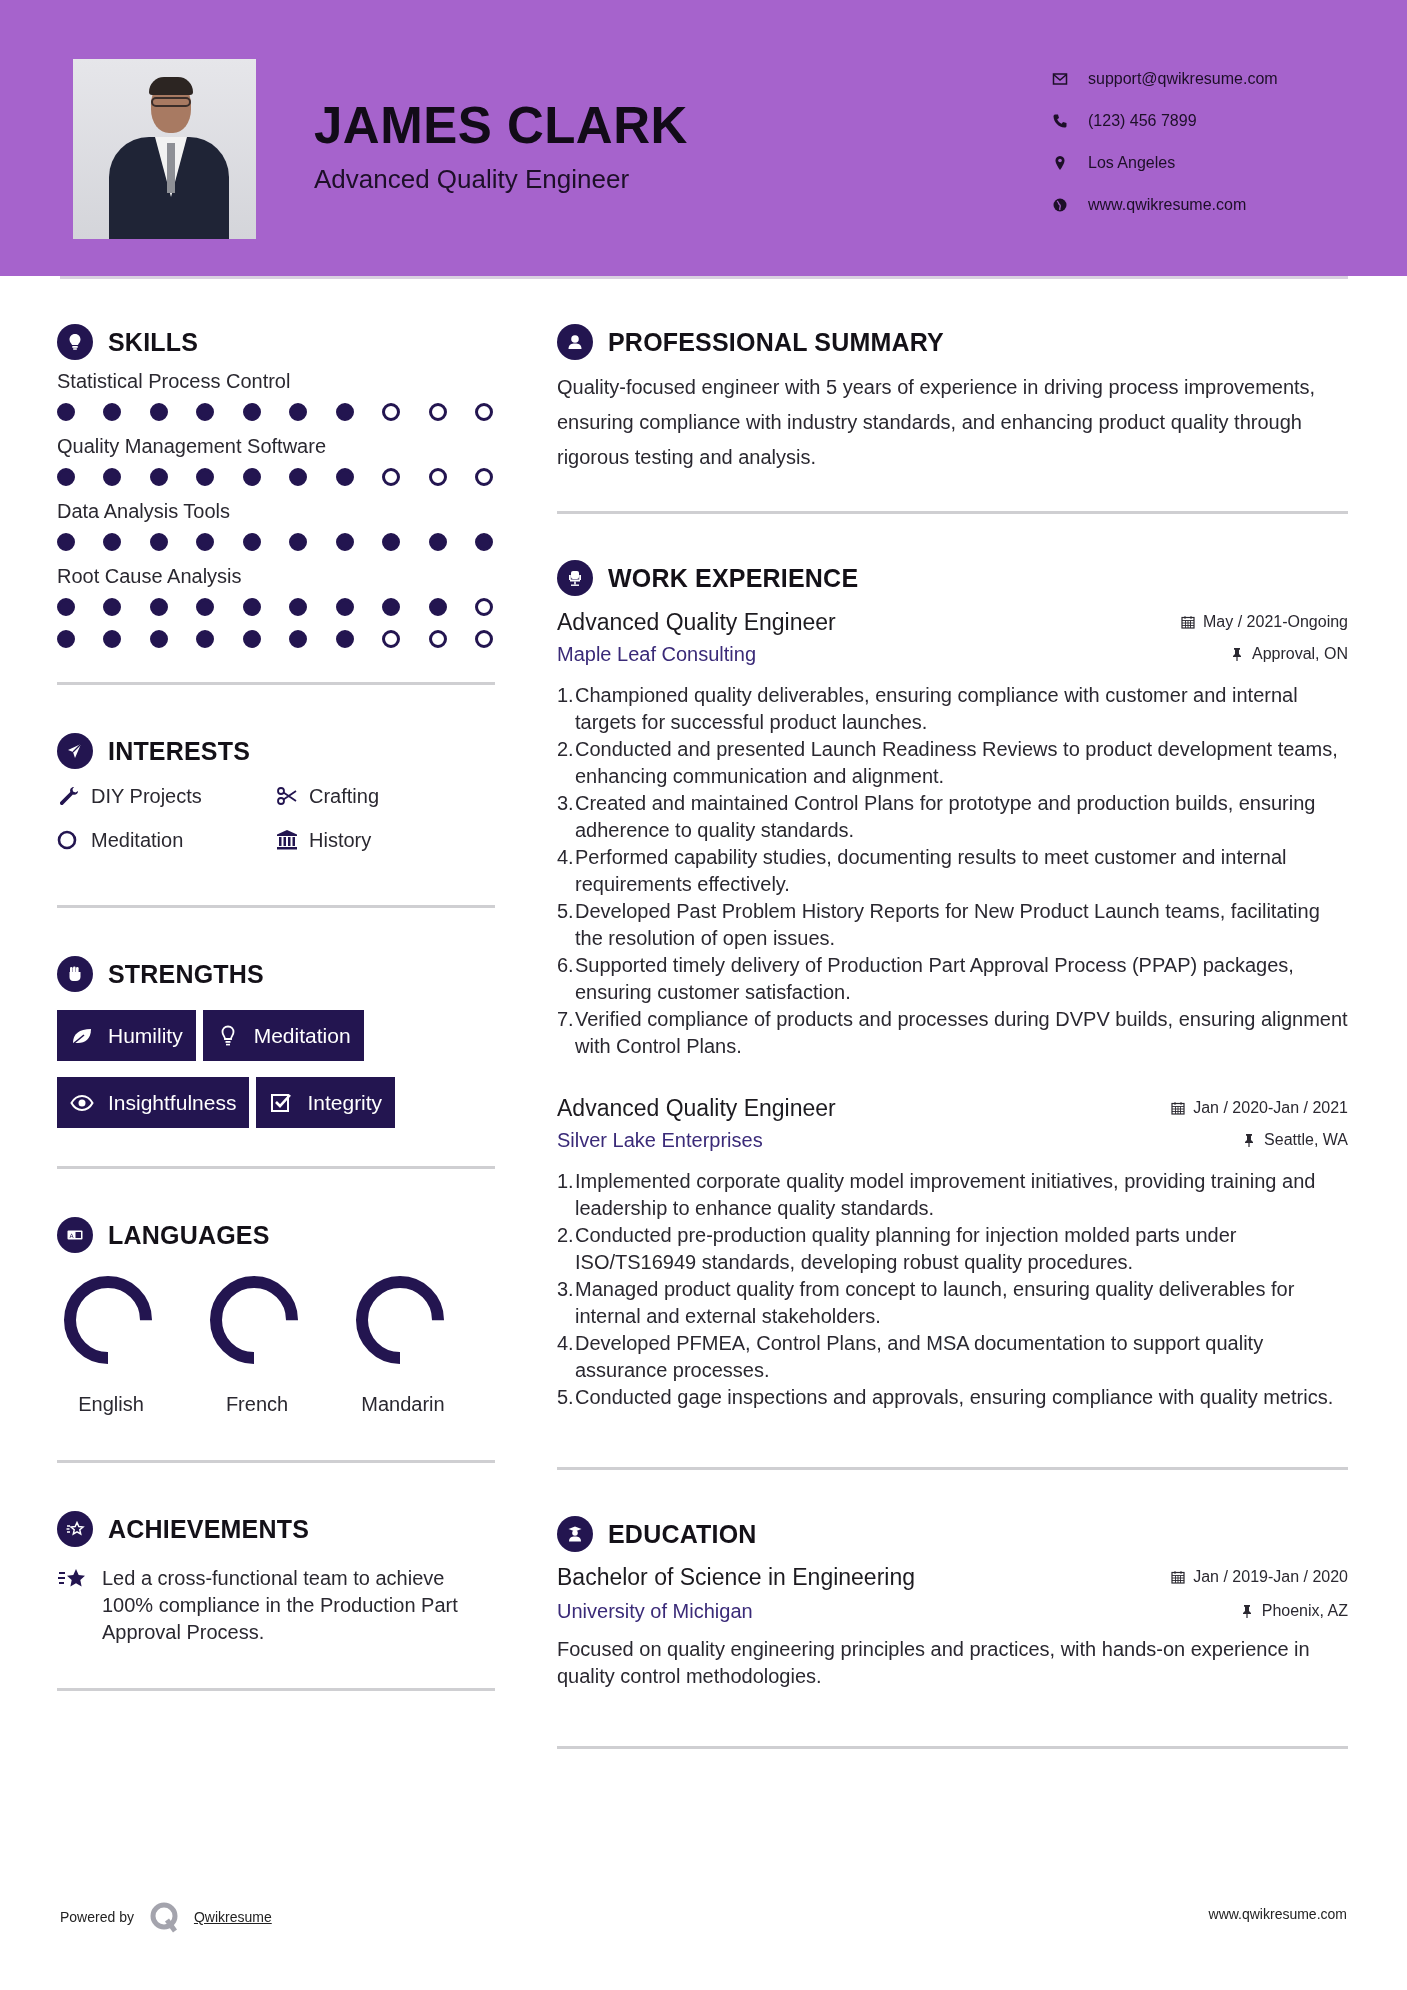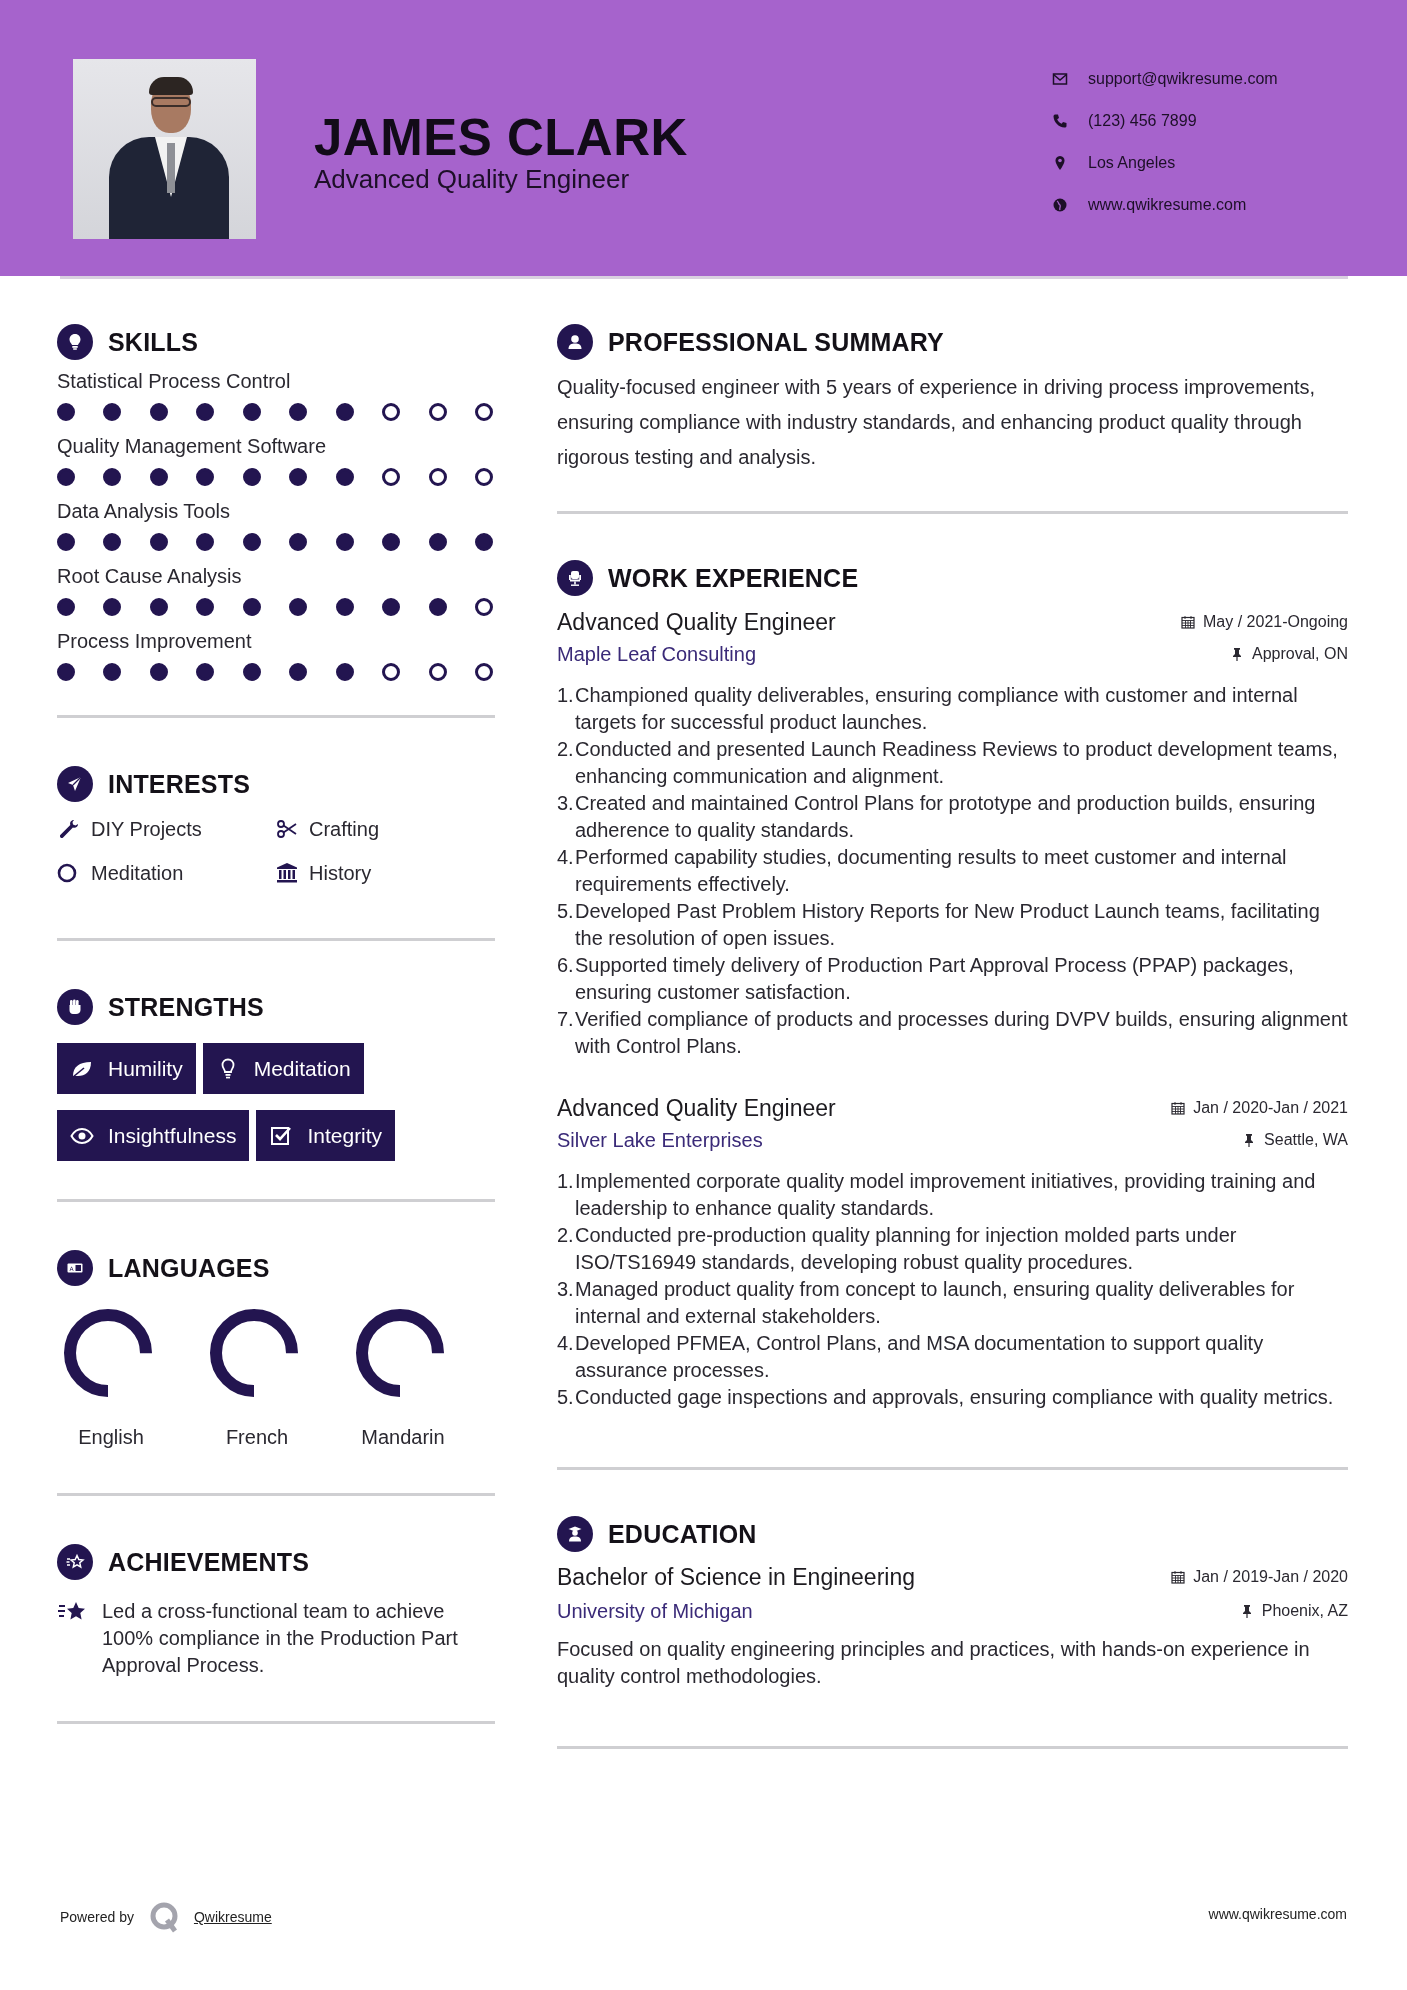--- a/index.html
+++ b/index.html
@@ -6,21 +6,21 @@
   body { width: 1407px; height: 1990px; background: #ffffff; font-family: "Liberation Sans", sans-serif; color: #1d1b20; position: relative; overflow: hidden; }
   .header { position: absolute; left: 0; top: 0; width: 1407px; height: 276px; background: #a663cc; }
   .header-line { position: absolute; left: 60px; top: 276px; width: 1288px; height: 3px; background: #d9d0e0; }
   .photo { position: absolute; left: 73px; top: 59px; width: 183px; height: 180px; background: linear-gradient(180deg,#e6e6ea 0%,#d4d5da 100%); overflow: hidden; }
   .photo .head { position: absolute; left: 78px; top: 22px; width: 40px; height: 52px; background: #a87a62; border-radius: 45% 45% 45% 45%; }
   .photo .hair { position: absolute; left: 76px; top: 18px; width: 44px; height: 18px; background: #2c2522; border-radius: 20px 20px 4px 4px; }
   .photo .glasses { position: absolute; left: 78px; top: 38px; width: 40px; height: 10px; border: 2px solid #3b2e2a; border-radius: 6px; }
   .photo .body { position: absolute; left: 36px; top: 78px; width: 120px; height: 110px; background: #1f2436; border-radius: 40px 40px 0 0; }
   .photo .shirt { position: absolute; left: 82px; top: 78px; width: 32px; height: 60px; background: #f2f2f2; clip-path: polygon(0 0,100% 0,50% 100%); }
   .photo .tie { position: absolute; left: 94px; top: 84px; width: 8px; height: 50px; background: #8e9096; }
-  .name { position: absolute; left: 314px; top: 108px; font-size: 51px; font-weight: 700; color: #120b18; letter-spacing: 0.5px; }
+  .name { position: absolute; left: 314px; top: 96px; font-size: 51px; font-weight: 700; color: #120b18; letter-spacing: 0.5px; }
   .title { position: absolute; left: 314px; top: 164px; font-size: 26px; color: #1d0f28; }
   .contacts { position: absolute; left: 1050px; top: 58px; }
   .contact { display: flex; align-items: center; height: 42px; font-size: 16px; color: #1d0f28; }
   .contact .ic { width: 38px; display: flex; justify-content: flex-start; padding-left: 2px; }
   .contact svg { width: 16px; height: 16px; }
 
   .col-left { position: absolute; left: 57px; top: 320px; width: 438px; }
   .col-right { position: absolute; left: 557px; top: 320px; width: 791px; }
   .sec-head { display: flex; align-items: center; height: 44px; }
   .sec-icon { width: 36px; height: 36px; border-radius: 50%; background: #231550; display: flex; align-items: center; justify-content: center; margin-right: 15px; }
@@ -181,21 +181,20 @@
           <span class="dot"></span>
           <span class="dot"></span>
           <span class="dot"></span>
           <span class="dot"></span>
           <span class="dot"></span>
           <span class="dot"></span>
           <span class="dot"></span>
           <span class="dot"></span>
           <span class="dot empty"></span>
         </div>
-        <div class="skill-name">Process Improvement</div>
         <div class="dots">
           <span class="dot"></span>
           <span class="dot"></span>
           <span class="dot"></span>
           <span class="dot"></span>
           <span class="dot"></span>
           <span class="dot"></span>
           <span class="dot"></span>
           <span class="dot empty"></span>
           <span class="dot empty"></span>

